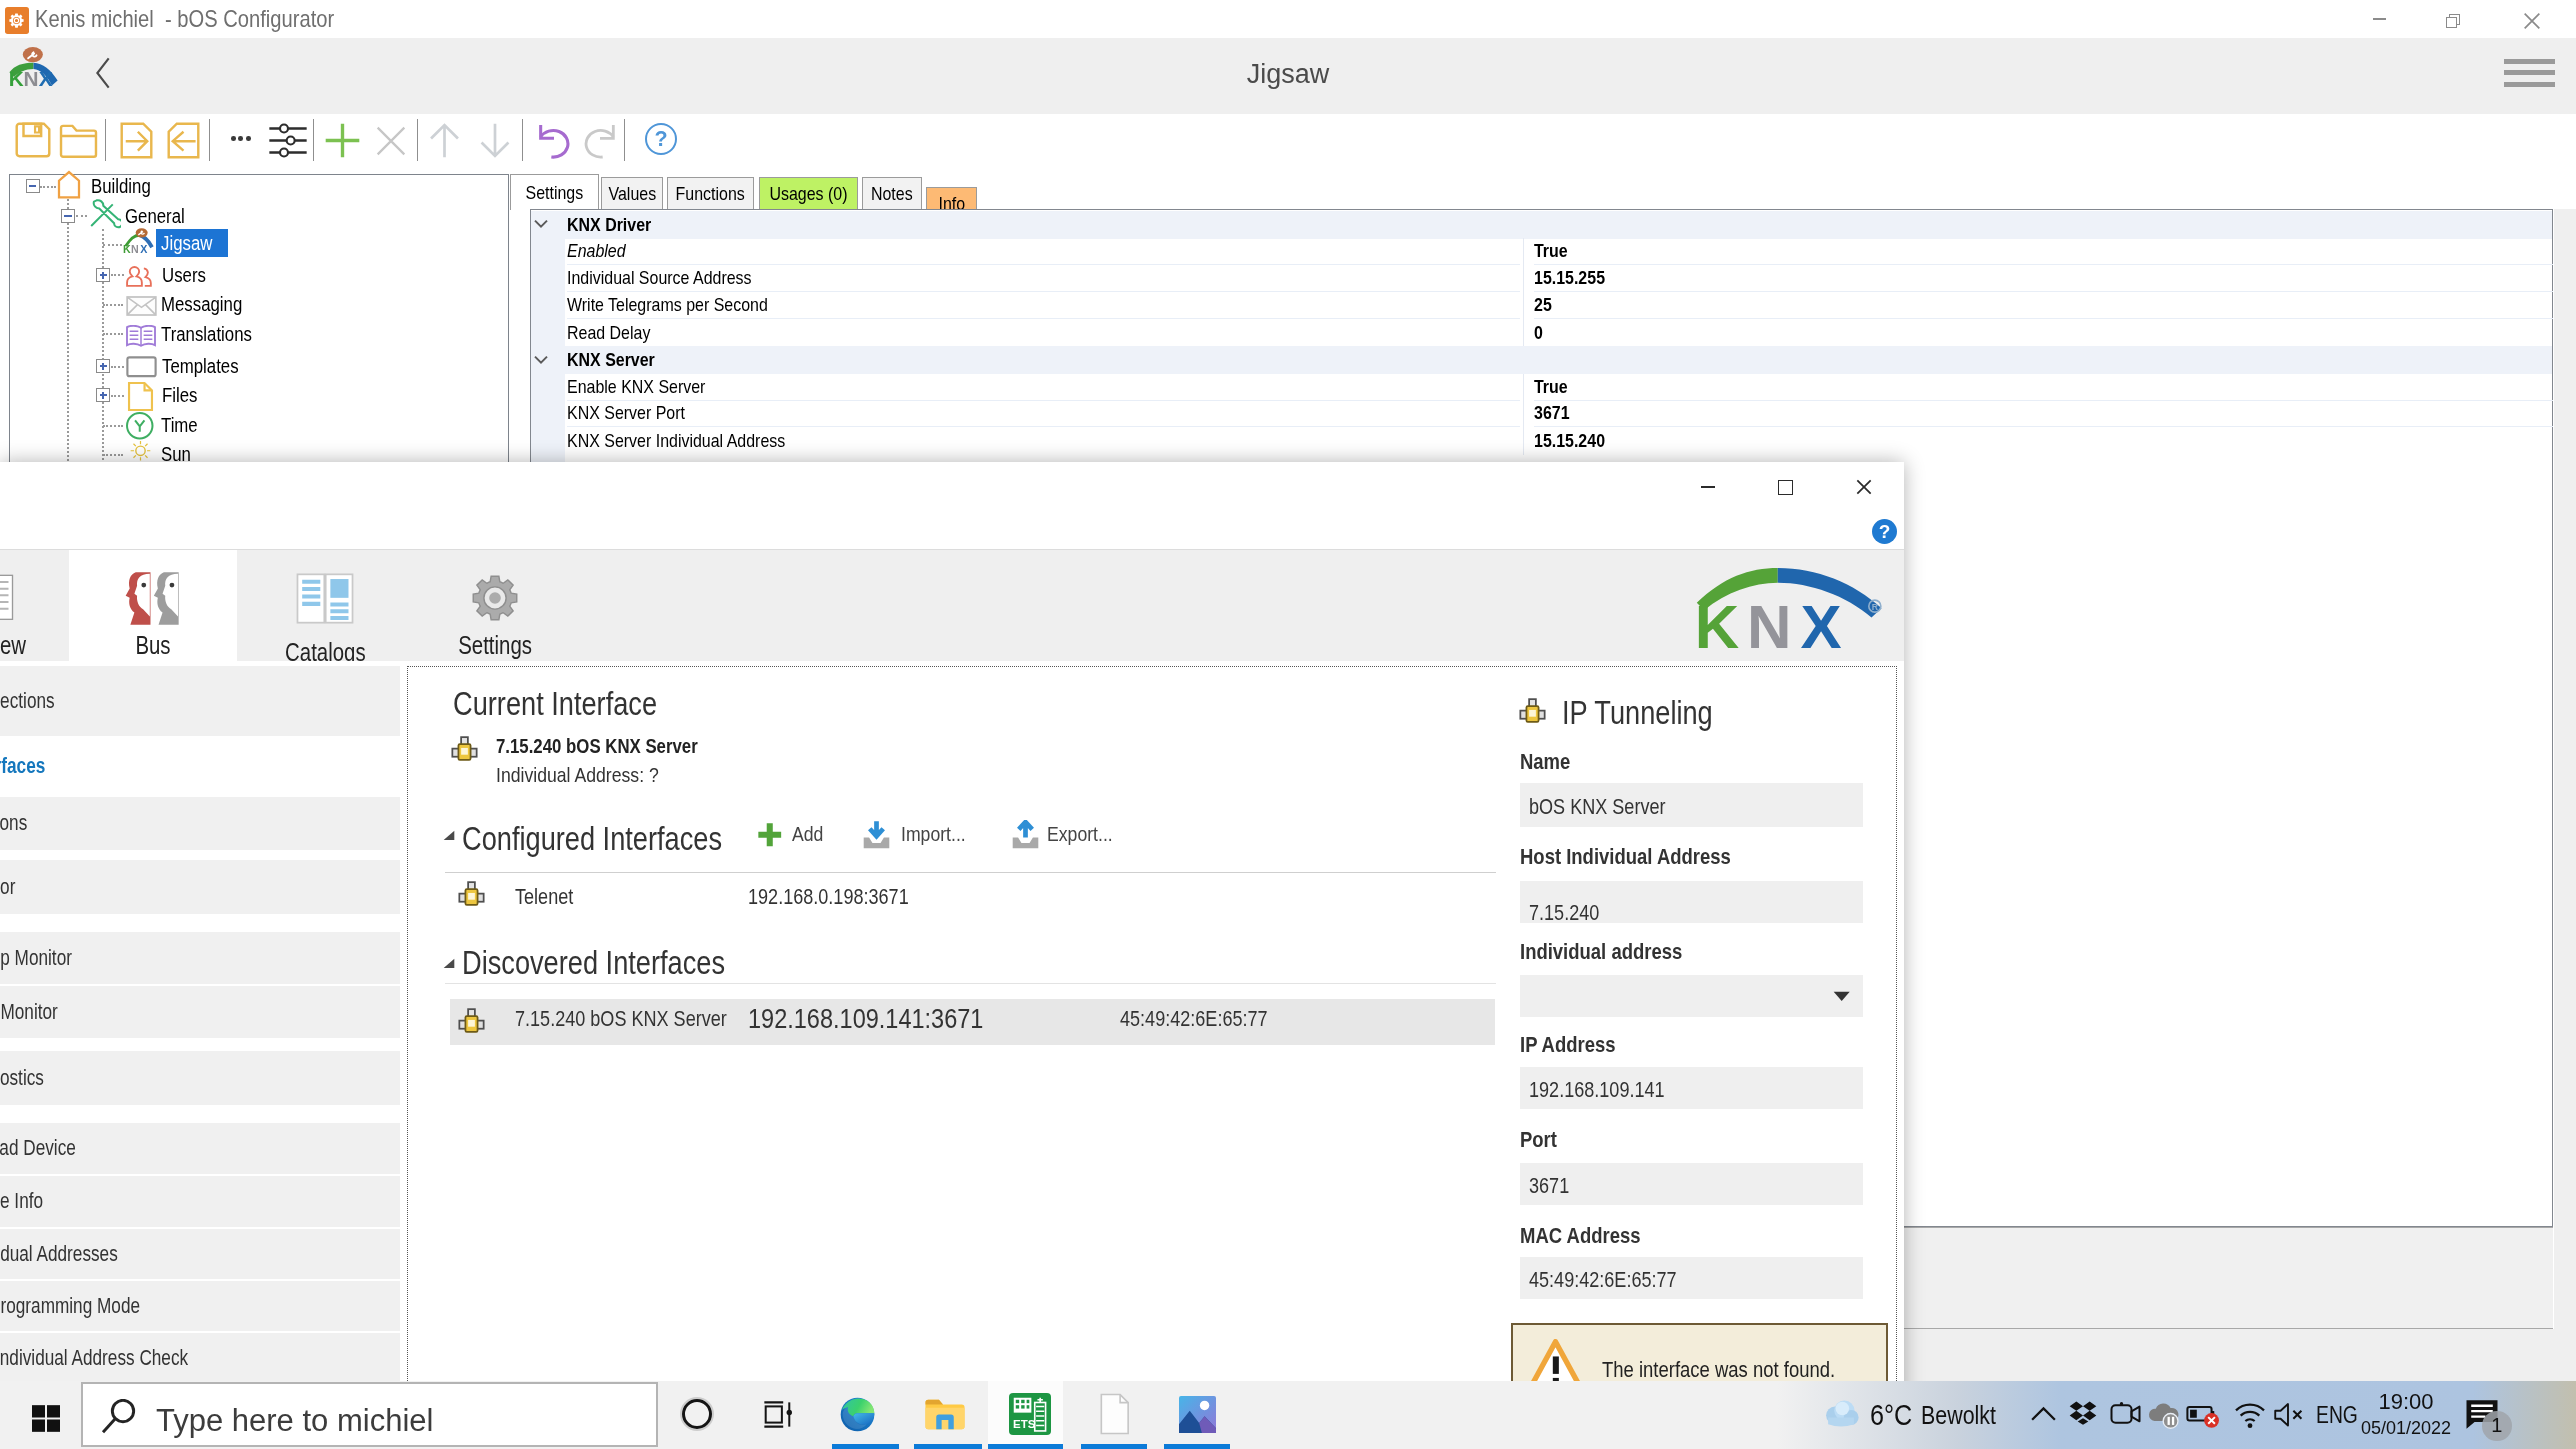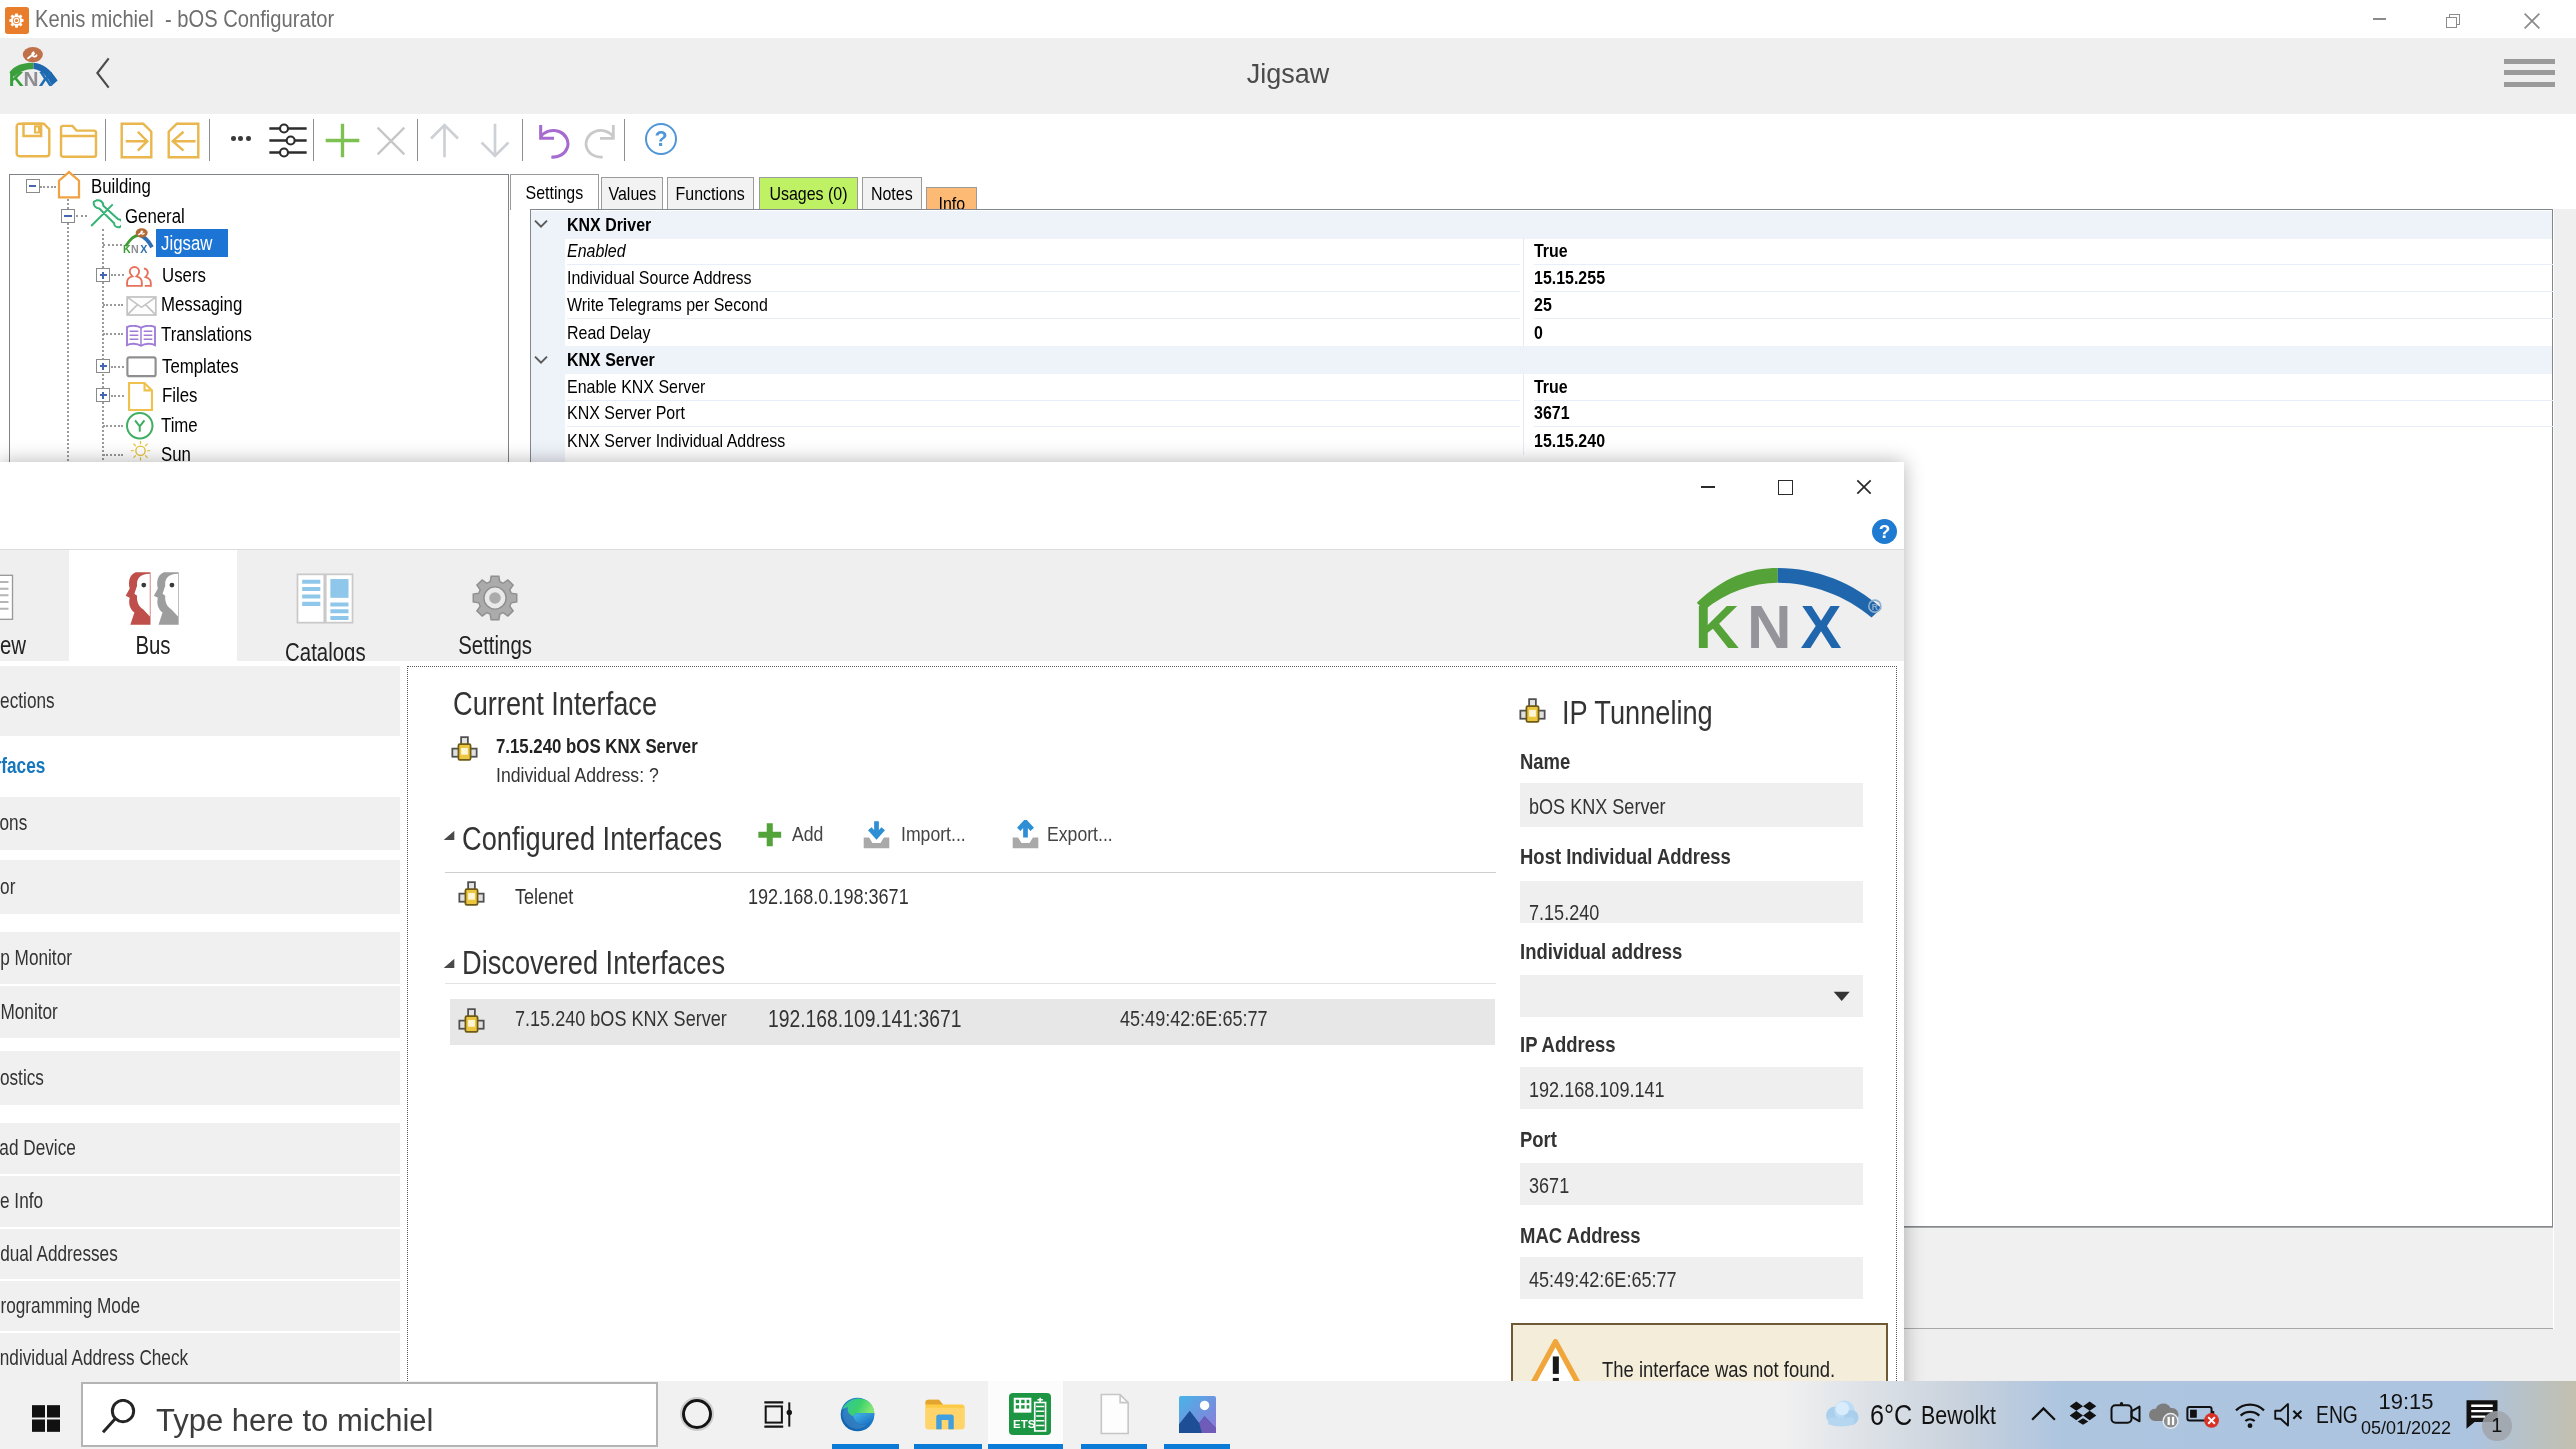--- a/index.html
+++ b/index.html
@@ -518,21 +518,21 @@
     <div class="abs" style="left:450px;top:537px;width:1045px;height:46px;background:#e7e7e7;"></div>
     <svg class="abs" style="left:458px;top:546px;" width="27" height="32" viewBox="0 0 40 47">
       <rect x="15" y="1.5" width="10" height="17" fill="#e3e3e3" stroke="#4f4f4f" stroke-width="2.6"></rect>
       <rect x="2" y="18.5" width="36" height="12" fill="#e0e0e0" stroke="#4f4f4f" stroke-width="2.6"></rect>
       <rect x="11" y="12" width="18" height="23" rx="2" fill="#edc63f" stroke="#6e5b17" stroke-width="2.6"></rect>
       <rect x="15" y="17.5" width="10" height="10" fill="#fdf6d8"></rect>
     </svg>
     <div class="abs vctr" style="left:515px;top:547px;height:20px;font-size:21.5px;">
           <span class="sy">7.15.240 bOS KNX Server</span>
         </div>
-    <div class="abs vctr" style="left:768px;top:547px;height:20px;font-size:23px;">
+    <div class="abs vctr" style="left:748px;top:547px;height:20px;font-size:28px;">
           <span class="sy">192.168.109.141:3671</span>
         </div>
     <div class="abs vctr" style="left:1120px;top:547px;height:20px;font-size:21.5px;">
           <span class="sy">45:49:42:6E:65:77</span>
         </div>
   </div>
 
   <div id="dlgright" style="position:absolute;left:0;top:0;color:#333;">
     <svg class="abs" style="left:1519px;top:236px;" width="27" height="32" viewBox="0 0 40 47">
       <rect x="15" y="1.5" width="10" height="17" fill="#e3e3e3" stroke="#4f4f4f" stroke-width="2.6"></rect>
@@ -742,21 +742,21 @@
   </svg>
 
   <svg class="abs" style="left:2273px;top:1402px;" width="34" height="25.5" viewBox="0 0 50 38">
     <path d="M3 13 H11 L22 3 V35 L11 25 H3 Z" fill="none" stroke="#111" stroke-width="2.8" stroke-linejoin="round"></path>
     <path d="M30 13 L42 25 M42 13 L30 25" stroke="#111" stroke-width="3"></path>
   </svg>
   <div class="abs vctr" style="left:2316px;top:1381px;height:68px;font-size:23px;color:#111;">
         <span class="sy">ENG</span>
       </div>
 
-  <div class="abs" style="left:2339px;top:1389px;width:134px;height:24px;font-size:22px;color:#111;text-align:center;">19:15</div>
+  <div class="abs" style="left:2339px;top:1389px;width:134px;height:24px;font-size:22px;color:#111;text-align:center;">19:00</div>
   <div class="abs" style="left:2339px;top:1418px;width:134px;height:23px;font-size:18px;color:#111;text-align:center;">05/01/2022</div>
 
   <svg class="abs" style="left:2465px;top:1399px;" width="34" height="31" viewBox="0 0 50 46">
     <path d="M2 2 H48 V34 H14 L2 44 Z" fill="#111"></path>
     <path d="M9 10 H41 M9 18 H41 M9 26 H30" stroke="#fff" stroke-width="3.4"></path>
   </svg>
   <div class="abs ctr" style="left:2482px;top:1411px;width:29.5px;height:29.5px;border-radius:50%;background:rgba(160,165,170,0.85);font-size:20px;color:#111;">1</div>
 </div>
 
 </div>

